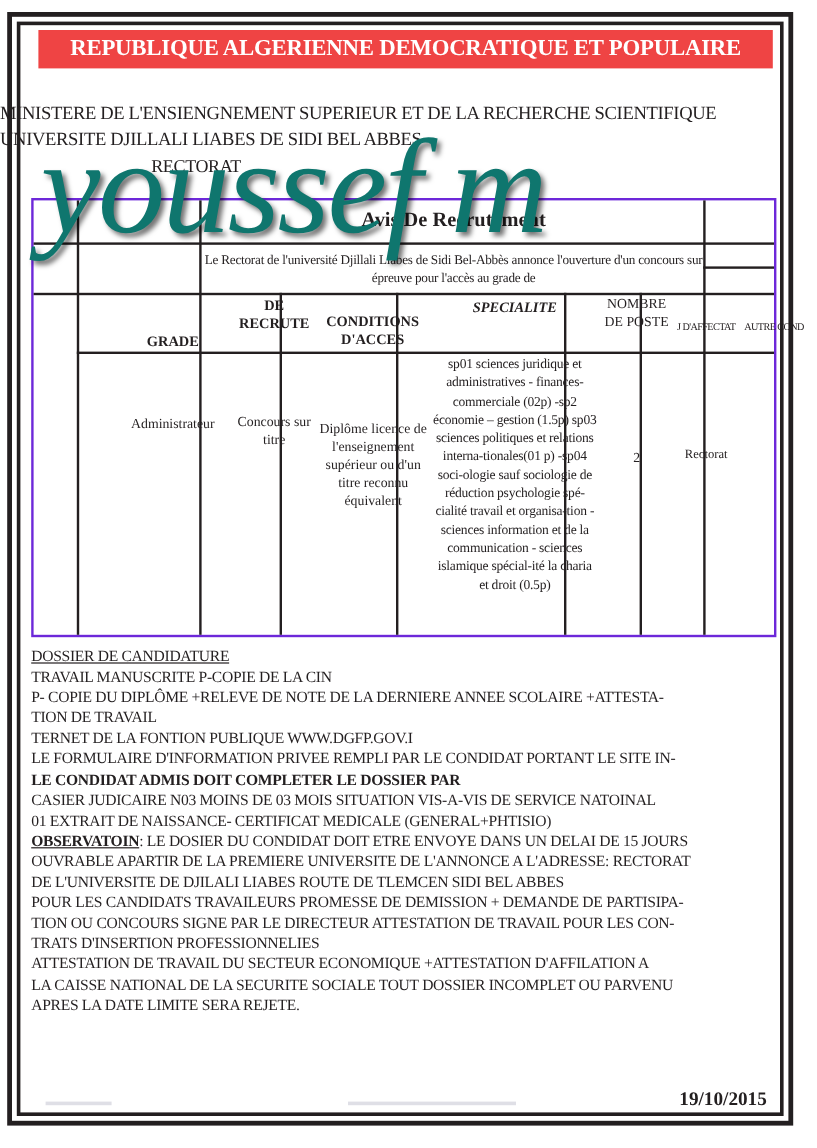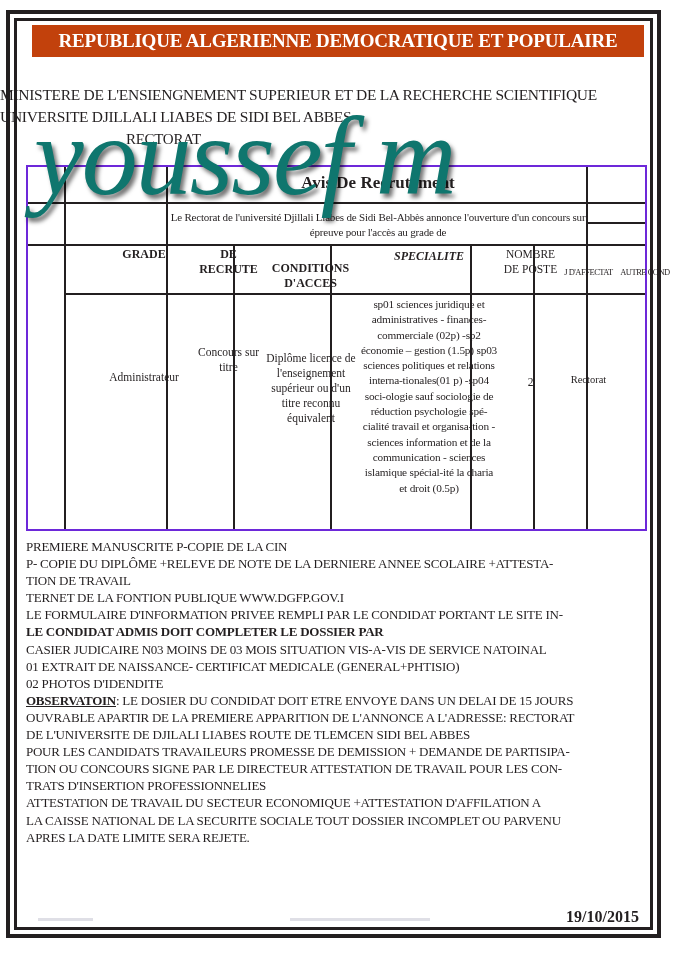--- a/index.html
+++ b/index.html
@@ -5,21 +5,21 @@
   html, body { margin: 0; padding: 0; background: #ffffff; }
   body { width: 681px; height: 957px; position: relative; overflow: hidden;
          font-family: "Liberation Serif", "DejaVu Serif", serif; color: #231f20; }
 
   .frame-outer { position: absolute; left: 6px; top: 10px; width: 655px; height: 928px;
                  border: 4px solid #231f20; box-sizing: border-box; }
   .frame-inner { position: absolute; left: 14px; top: 18px; width: 639px; height: 912px;
                  border: 3px solid #231f20; box-sizing: border-box; }
 
   .title-bar { position: absolute; left: 32px; top: 25px; width: 612px; height: 32px;
-               background: #c2410c; color: #ffffff; text-align: center;
+               background: #ef4444; color: #ffffff; text-align: center;
                font-weight: bold; font-size: 19px; line-height: 32px; letter-spacing: -0.2px; }
 
   .ministry { position: absolute; left: 0; width: 681px; text-align: left;
               font-size: 15.5px; letter-spacing: -0.3px; }
   .m1 { top: 86px; }
   .m2 { top: 108px; }
   .rectorat { position: absolute; left: 126px; top: 131px; font-size: 15px; letter-spacing: -0.3px; }
 
   
   .tbl { position: absolute; left: 26px; top: 165px; width: 621px; height: 366px;
@@ -72,49 +72,49 @@
   <div class="ln v" style="left:138px;top:0;height:362px;"></div>
   <div class="ln v" style="left:205px;top:77px;height:285px;"></div>
   <div class="ln v" style="left:302px;top:77px;height:285px;"></div>
   <div class="ln v" style="left:442px;top:77px;height:285px;"></div>
   <div class="ln v" style="left:505px;top:77px;height:285px;"></div>
   <div class="ln v" style="left:558px;top:0;height:362px;"></div>
 
   <div class="avis">Avis De Recrutement</div>
   <div class="intro">Le Rectorat de l'université Djillali Liabes de Sidi Bel-Abbès annonce l'ouverture d'un concours sur épreuve pour l'accès au grade de</div>
 
-  <div class="cell-text hdr" style="left:38px;top:80px;width:100px;">GRADE</div>
+  <div class="cell-text hdr" style="left:38px;top:110px;width:100px;">GRADE</div>
   <div class="cell-text hdr" style="left:140px;top:80px;width:65px;">DE RECRUTE</div>
   <div class="cell-text hdr" style="left:207px;top:94px;width:95px;">CONDITIONS D'ACCES</div>
   <div class="cell-text hdr" style="left:304px;top:82px;width:138px;font-style:italic;">SPECIALITE</div>
   <div class="cell-text" style="left:444px;top:80px;width:61px;font-size:11.5px;">NOMBRE DE POSTE</div>
   <div class="cell-text" style="left:507px;top:98px;width:51px;font-size:8.5px;letter-spacing:-0.5px;">J D'AFFECTAT</div>
   <div class="cell-text" style="left:560px;top:98px;width:58px;font-size:8.5px;letter-spacing:-0.5px;">AUTRE COND</div>
 
-  <div class="cell-text" style="left:38px;top:180px;width:100px;margin-top:23px;">Administrateur</div>
+  <div class="cell-text" style="left:38px;top:180px;width:100px;">Administrateur</div>
   <div class="cell-text" style="left:140px;top:178px;width:65px;">Concours sur titre</div>
   <div class="cell-text" style="left:207px;top:142px;width:96px;font-size:11.5px;margin-top:42px;">Diplôme licence de l'enseignement supérieur ou d'un titre reconnu équivalent</div>
   <div class="cell-text" style="left:304px;top:130px;width:138px;font-size:11.3px;line-height:15.3px;letter-spacing:-0.2px;">sp01 sciences juridique et administratives - finances-commerciale (02p) -sp2 économie – gestion (1.5p) sp03 sciences politiques et relations interna-tionales(01 p) -sp04 soci-ologie sauf sociologie de réduction psychologie spé-cialité travail et organisa-tion - sciences information et de la communication - sciences islamique spécial-ité la charia et droit (0.5p)</div>
   <div class="cell-text" style="left:444px;top:208px;width:61px;">2</div>
   <div class="cell-text" style="left:507px;top:205px;width:51px;font-size:10.5px;">Rectorat</div>
   <div class="cell-text" style="left:560px;top:205px;width:58px;"></div>
 </div>
 
 <div class="body-text">
-  <div class="line">PREMIERE MANUSCRITE P-COPIE DE LA CIN</div>
+  <div class="line u">DOSSIER DE CANDIDATURE</div>
+  <div class="line">TRAVAIL MANUSCRITE P-COPIE DE LA CIN</div>
   <div class="line">P- COPIE DU DIPLÔME +RELEVE DE NOTE DE LA DERNIERE ANNEE SCOLAIRE +ATTESTA-</div>
   <div class="line">TION DE TRAVAIL</div>
   <div class="line">TERNET DE LA FONTION PUBLIQUE WWW.DGFP.GOV.I</div>
   <div class="line">LE FORMULAIRE D'INFORMATION PRIVEE REMPLI PAR LE CONDIDAT PORTANT LE SITE IN-</div>
   <div class="line b">LE CONDIDAT ADMIS DOIT COMPLETER LE DOSSIER PAR</div>
   <div class="line">CASIER JUDICAIRE N03 MOINS DE 03 MOIS SITUATION VIS-A-VIS DE SERVICE NATOINAL</div>
   <div class="line">01 EXTRAIT DE NAISSANCE- CERTIFICAT MEDICALE (GENERAL+PHTISIO)</div>
-  <div class="line">02 PHOTOS D'IDENDITE</div>
   <div class="line"><span class="u b">OBSERVATOIN</span><span>: LE DOSIER DU CONDIDAT DOIT ETRE ENVOYE DANS UN DELAI DE 15 JOURS</span></div>
-  <div class="line">OUVRABLE APARTIR DE LA PREMIERE APPARITION DE L'ANNONCE A L'ADRESSE: RECTORAT</div>
+  <div class="line">OUVRABLE APARTIR DE LA PREMIERE UNIVERSITE DE L'ANNONCE A L'ADRESSE: RECTORAT</div>
   <div class="line">DE L'UNIVERSITE DE DJILALI LIABES ROUTE DE TLEMCEN SIDI BEL ABBES</div>
   <div class="line">POUR LES CANDIDATS TRAVAILEURS PROMESSE DE DEMISSION + DEMANDE DE PARTISIPA-</div>
   <div class="line">TION OU CONCOURS SIGNE PAR LE DIRECTEUR ATTESTATION DE TRAVAIL POUR LES CON-</div>
   <div class="line">TRATS D'INSERTION PROFESSIONNELIES</div>
   <div class="line">ATTESTATION DE TRAVAIL DU SECTEUR ECONOMIQUE +ATTESTATION D'AFFILATION A</div>
   <div class="line">LA CAISSE NATIONAL DE LA SECURITE SOCIALE TOUT DOSSIER INCOMPLET OU PARVENU</div>
   <div class="line">APRES LA DATE LIMITE SERA REJETE.</div>
 </div>
 
 <div class="blur-smudge" style="left:38px;top:918px;width:55px;"></div>

